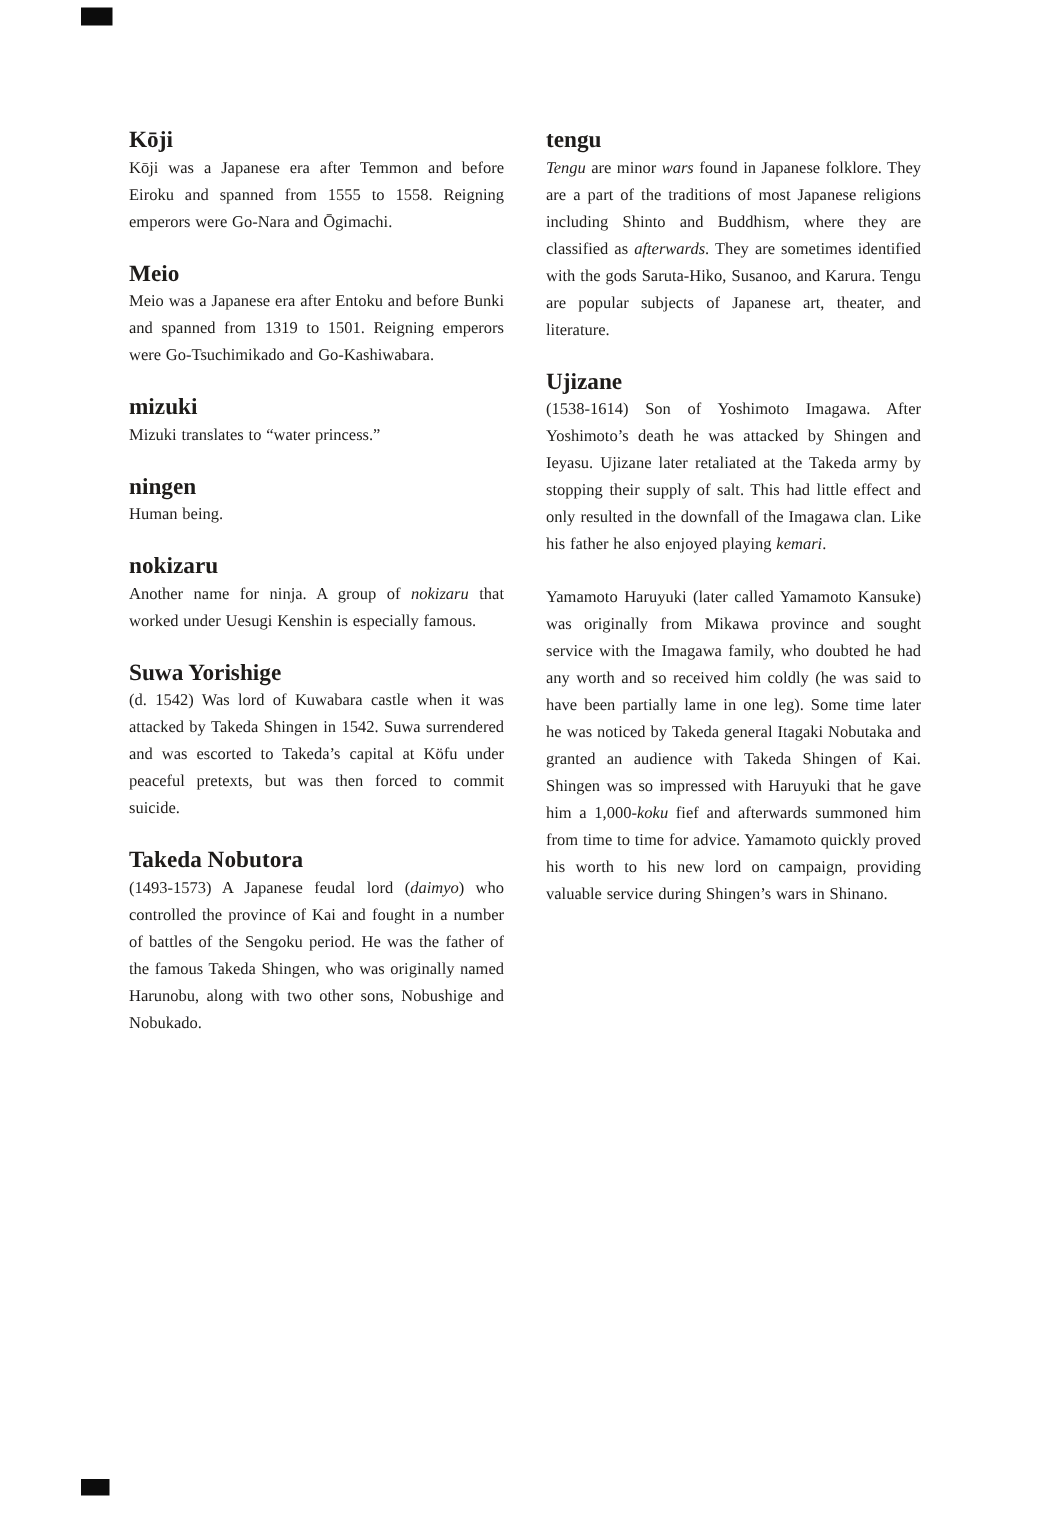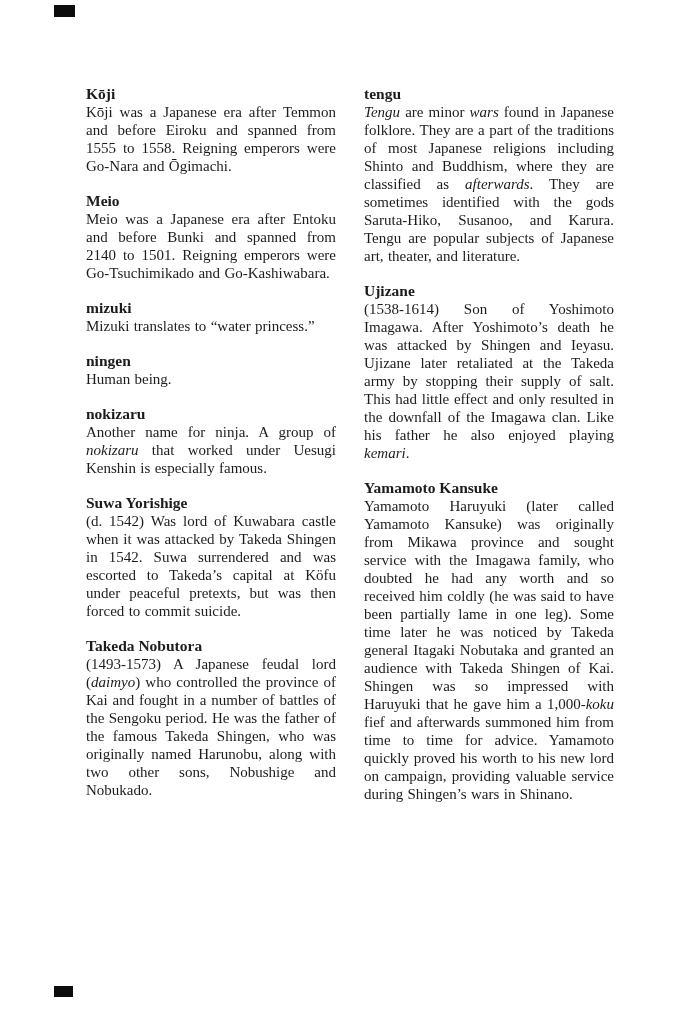--- a/index.html
+++ b/index.html
@@ -38,21 +38,21 @@
     margin: 0 0 17px 0;
   }
   .entry:last-child { margin-bottom: 0; }
   .term {
     font-size: 15.5px;
     line-height: 18px;
     font-weight: bold;
     margin: 0;
   }
   .body {
-    font-size: 15px;
+    font-size: 11px;
     line-height: 18px;
     margin: 0;
     text-align: justify;
     hyphens: auto;
     -webkit-hyphens: auto;
     word-spacing: 0.04em;
   }
   .body em { font-style: italic; }
 </style>
 </head>
@@ -67,21 +67,21 @@
 
     <div class="col">
 
       <div class="entry">
         <p class="term">Kōji</p>
         <p class="body">Kōji was a Japanese era after Temmon and before Eiroku and spanned from 1555 to 1558. Reigning emperors were Go-Nara and Ōgimachi.</p>
       </div>
 
       <div class="entry">
         <p class="term">Meio</p>
-        <p class="body">Meio was a Japanese era after Entoku and before Bunki and spanned from 2140 to 1501. Reigning emperors were Go-Tsuchimikado and Go-Kashiwabara.</p>
+        <p class="body">Meio was a Japanese era after Entoku and before Bunki and spanned from 1319 to 1501. Reigning emperors were Go-Tsuchimikado and Go-Kashiwabara.</p>
       </div>
 
       <div class="entry">
         <p class="term">mizuki</p>
         <p class="body">Mizuki translates to “water princess.”</p>
       </div>
 
       <div class="entry">
         <p class="term">ningen</p>
         <p class="body">Human being.</p>
@@ -114,20 +114,19 @@
         <p class="term">tengu</p>
         <p class="body"><em>Tengu</em> are minor <em>wars</em> found in Japanese folklore. They are a part of the traditions of most Japanese religions including Shinto and Buddhism, where they are classified as <em>afterwards</em>. They are sometimes identified with the gods Saruta-Hiko, Susanoo, and Karura. Tengu are popular subjects of Japanese art, theater, and literature.</p>
       </div>
 
       <div class="entry">
         <p class="term">Ujizane</p>
         <p class="body">(1538-1614) Son of Yoshimoto Imagawa. After Yoshimoto’s death he was attacked by Shingen and Ieyasu. Ujizane later retaliated at the Takeda army by stopping their supply of salt. This had little effect and only resulted in the downfall of the Imagawa clan. Like his father he also enjoyed playing <em>kemari</em>.</p>
       </div>
 
       <div class="entry">
-        <p class="term">Yamamoto Kansuke</p>
         <p class="body">Yamamoto Haruyuki (later called Yamamoto Kansuke) was originally from Mikawa province and sought service with the Imagawa family, who doubted he had any worth and so received him coldly (he was said to have been partially lame in one leg). Some time later he was noticed by Takeda general Itagaki Nobutaka and granted an audience with Takeda Shingen of Kai. Shingen was so impressed with Haruyuki that he gave him a 1,000-<em>koku</em> fief and afterwards summoned him from time to time for advice. Yamamoto quickly proved his worth to his new lord on campaign, providing valuable service during Shingen’s wars in Shinano.</p>
       </div>
 
     </div>
 
   </div>
 </div>
 
 </body></html>

